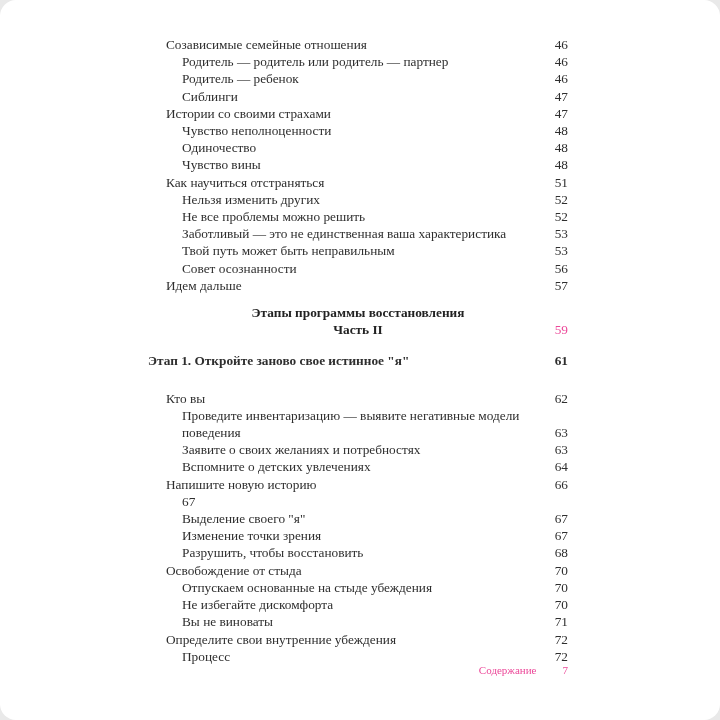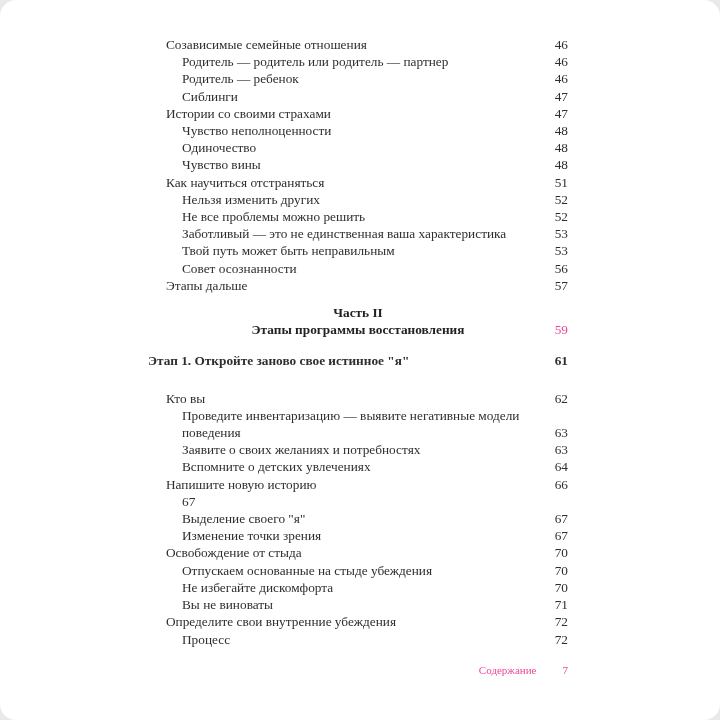--- a/index.html
+++ b/index.html
@@ -125,26 +125,26 @@
       </div>
       <div class="row lvl2">
         <span class="text">Твой путь может быть неправильным</span>
         <span class="pg">53</span>
       </div>
       <div class="row lvl2">
         <span class="text">Совет осознанности</span>
         <span class="pg">56</span>
       </div>
       <div class="row lvl1">
-        <span class="text">Этапы дальше</span>
+        <span class="text">Идем дальше</span>
         <span class="pg">57</span>
       </div>
       <div class="part">
+        <div>Этапы программы восстановления</div>
         <div>Часть II</div>
-        <div>Этапы программы восстановления</div>
         <span class="pg">59</span>
       </div>
       <div class="row lvl0 bold chapter">
         <span class="text">Этап 1. Откройте заново свое истинное "я"</span>
         <span class="pg">61</span>
       </div>
       <div class="row lvl1">
         <span class="text">Кто вы</span>
         <span class="pg">62</span>
       </div>
@@ -167,20 +167,24 @@
       <div class="row lvl2">
         <span class="pg">67</span>
       </div>
       <div class="row lvl2">
         <span class="text">Выделение своего "я"</span>
         <span class="pg">67</span>
       </div>
       <div class="row lvl2">
         <span class="text">Изменение точки зрения</span>
         <span class="pg">67</span>
+      </div>
+      <div class="row lvl2">
+        <span class="text">Разрушить, чтобы восстановить</span>
+        <span class="pg">68</span>
       </div>
       <div class="row lvl1">
         <span class="text">Освобождение от стыда</span>
         <span class="pg">70</span>
       </div>
       <div class="row lvl2">
         <span class="text">Отпускаем основанные на стыде убеждения</span>
         <span class="pg">70</span>
       </div>
       <div class="row lvl2">

